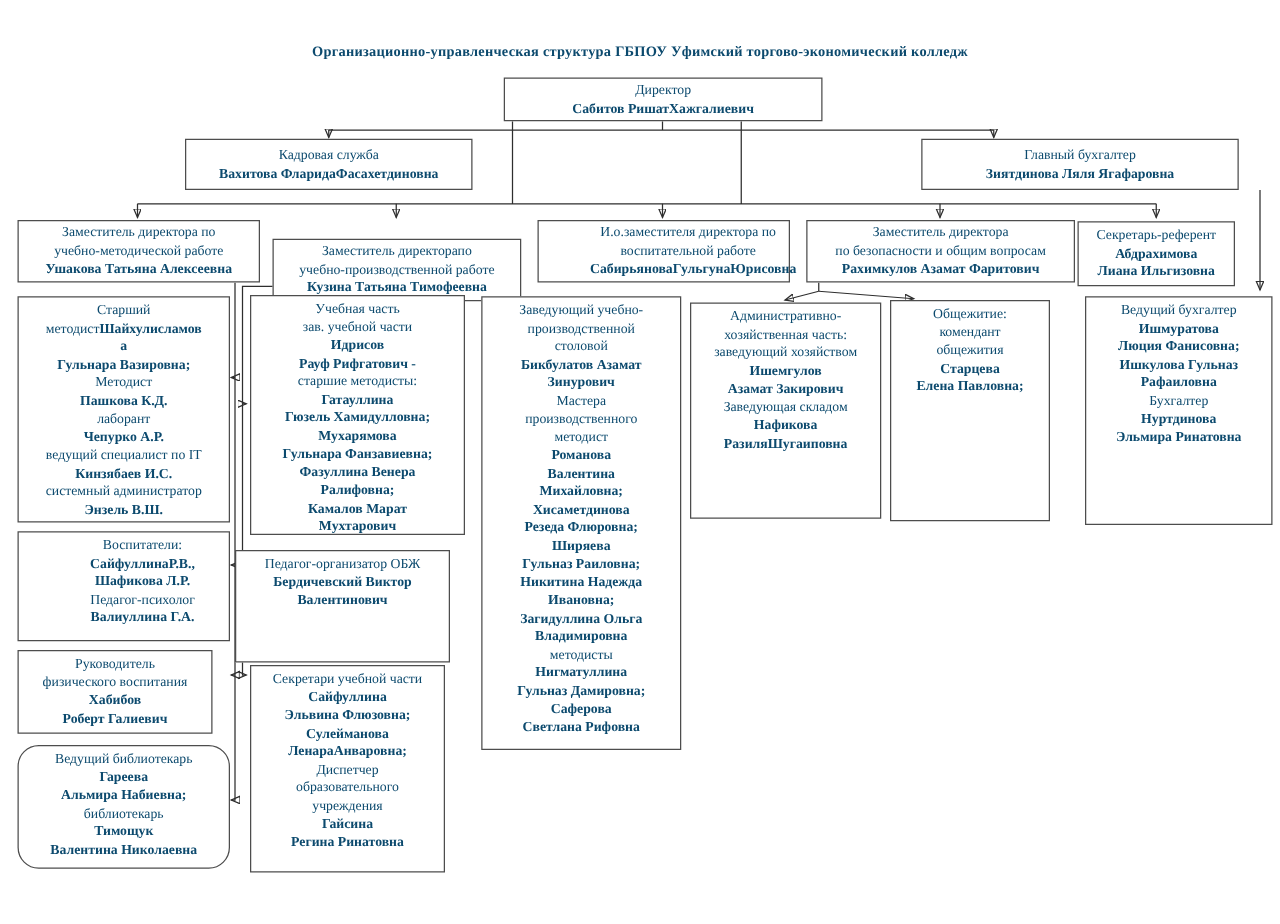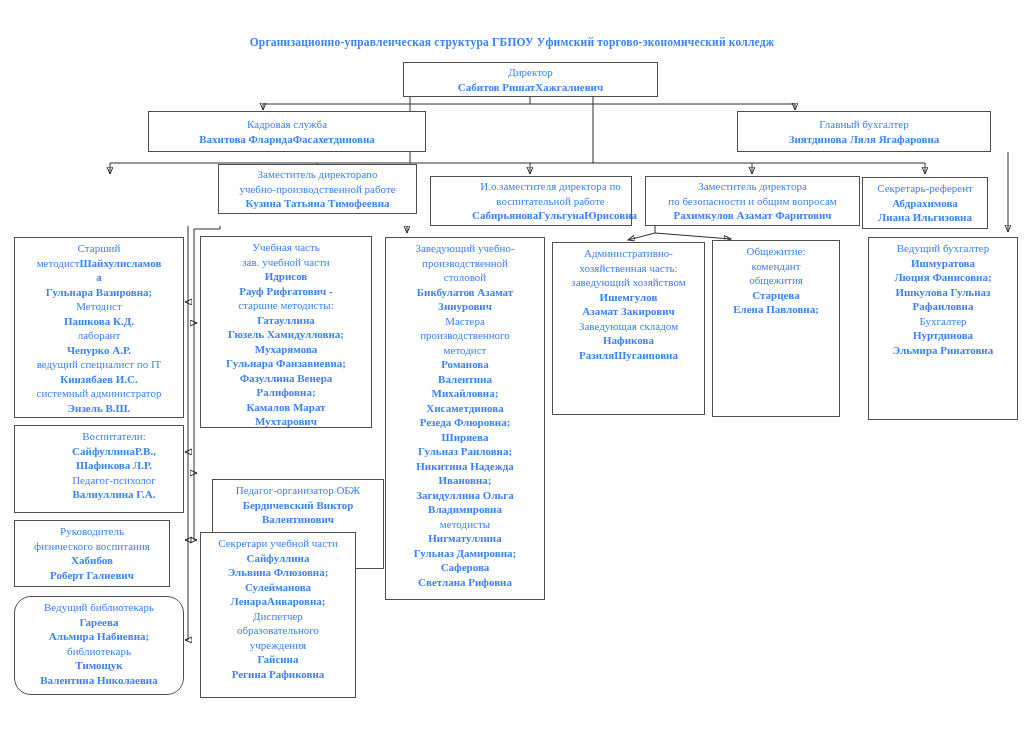--- a/index.html
+++ b/index.html
@@ -1,18 +1,18 @@
 <!DOCTYPE html>
 <html><head>
 <meta charset="utf-8">
 <style>
   html,body{margin:0;padding:0;background:#ffffff;}
   #canvas{
     position:relative;width:1024px;height:739px;background:#fff;overflow:hidden;
-    font-family:"Liberation Serif","DejaVu Serif",serif;color:#3b82f6;
+    font-family:"Liberation Serif","DejaVu Serif",serif;color:#0c4a6e;
   }
   .title{
     position:absolute;top:36px;left:0;width:100%;text-align:center;
     font-weight:bold;font-size:11.5px;letter-spacing:.2px;
   }
   .box{
     position:absolute;border:1px solid #4d4d4d;background:#fff;box-sizing:border-box;
     text-align:center;font-size:11px;line-height:1.32;padding:3px 2px 2px 2px;
   }
   .vc{display:flex;flex-direction:column;justify-content:center;padding-top:0;padding-bottom:0;}
@@ -62,30 +62,35 @@
     <path d="M655 233 L731 239" marker-end="url(#ah)"></path>
 
     <path d="M1008 152 V232" marker-end="url(#ah)"></path>
   </svg>
 
   <div class="box vc" style="left:403px;top:62px;width:255px;height:35px;">
       <div class="ln"><span>Директор</span></div>
       <div class="ln"><span class="b">Сабитов РишатХажгалиевич</span></div>
     </div>
 
-  <div class="box vc" style="left:148px;top:111px;width:278px;height:41px;justify-content:center;">
+  <div class="box vc" style="left:148px;top:111px;width:230px;height:41px;justify-content:center;">
       <div class="ln"><span>Кадровая служба</span></div>
       <div class="ln"><span class="b">Вахитова ФларидаФасахетдиновна</span></div>
     </div>
   <div class="box vc" style="left:737px;top:111px;width:254px;height:41px;">
       <div class="ln"><span>Главный бухгалтер</span></div>
       <div class="ln"><span class="b">Зиятдинова Ляля Ягафаровна</span></div>
     </div>
 
-  <div class="box vc" style="left:218px;top:164px;width:199px;height:50px;">
+  <div class="box vc" style="left:14px;top:176px;width:194px;height:50px;">
+      <div class="ln"><span>Заместитель директора по</span></div>
+      <div class="ln"><span>учебно-методической работе</span></div>
+      <div class="ln"><span class="b">Ушакова Татьяна Алексеевна</span></div>
+    </div>
+  <div class="box vc" style="left:218px;top:191px;width:199px;height:50px;">
       <div class="ln"><span>Заместитель директорапо</span></div>
       <div class="ln"><span>учебно-производственной работе</span></div>
       <div class="ln"><span class="b">Кузина Татьяна Тимофеевна</span></div>
     </div>
   <div class="box vc" style="left:430px;top:176px;width:202px;height:50px;padding-left:41px;">
       <div class="ln"><span>И.о.заместителя директора по</span></div>
       <div class="ln"><span>воспитательной работе</span></div>
       <div class="ln"><span class="b">СабирьяноваГульгунаЮрисовна</span></div>
     </div>
   <div class="box vc" style="left:645px;top:176px;width:215px;height:50px;">
@@ -143,36 +148,36 @@
       <div class="ln"><span>старшие методисты:</span></div>
       <div class="ln"><span class="b">Гатауллина</span></div>
       <div class="ln"><span class="b">Гюзель Хамидулловна;</span></div>
       <div class="ln"><span class="b">Мухарямова</span></div>
       <div class="ln"><span class="b">Гульнара Фанзавиевна;</span></div>
       <div class="ln"><span class="b">Фазуллина Венера</span></div>
       <div class="ln"><span class="b">Ралифовна;</span></div>
       <div class="ln"><span class="b">Камалов Марат</span></div>
       <div class="ln"><span class="b">Мухтарович</span></div>
     </div>
-  <div class="box" style="left:212px;top:440px;width:172px;height:90px;margin-top:39px;">
+  <div class="box" style="left:188px;top:440px;width:172px;height:90px;">
       <div class="ln"><span>Педагог-организатор ОБЖ</span></div>
       <div class="ln"><span class="b">Бердичевский Виктор</span></div>
       <div class="ln"><span class="b">Валентинович</span></div>
     </div>
   <div class="box" style="left:200px;top:532px;width:156px;height:166px;">
       <div class="ln"><span>Секретари учебной части</span></div>
       <div class="ln"><span class="b">Сайфуллина</span></div>
       <div class="ln"><span class="b">Эльвина Флюзовна;</span></div>
       <div class="ln"><span class="b">Сулейманова</span></div>
       <div class="ln"><span class="b">ЛенараАнваровна;</span></div>
       <div class="ln"><span>Диспетчер</span></div>
       <div class="ln"><span>образовательного</span></div>
       <div class="ln"><span>учреждения</span></div>
       <div class="ln"><span class="b">Гайсина</span></div>
-      <div class="ln"><span class="b">Регина Рафиковна</span></div>
+      <div class="ln"><span class="b">Регина Ринатовна</span></div>
     </div>
 
   <div class="box" style="left:385px;top:237px;width:160px;height:363px;">
       <div class="ln"><span>Заведующий учебно-</span></div>
       <div class="ln"><span>производственной</span></div>
       <div class="ln"><span>столовой</span></div>
       <div class="ln"><span class="b">Бикбулатов Азамат</span></div>
       <div class="ln"><span class="b">Зинурович</span></div>
       <div class="ln"><span>Мастера</span></div>
       <div class="ln"><span>производственного</span></div>

